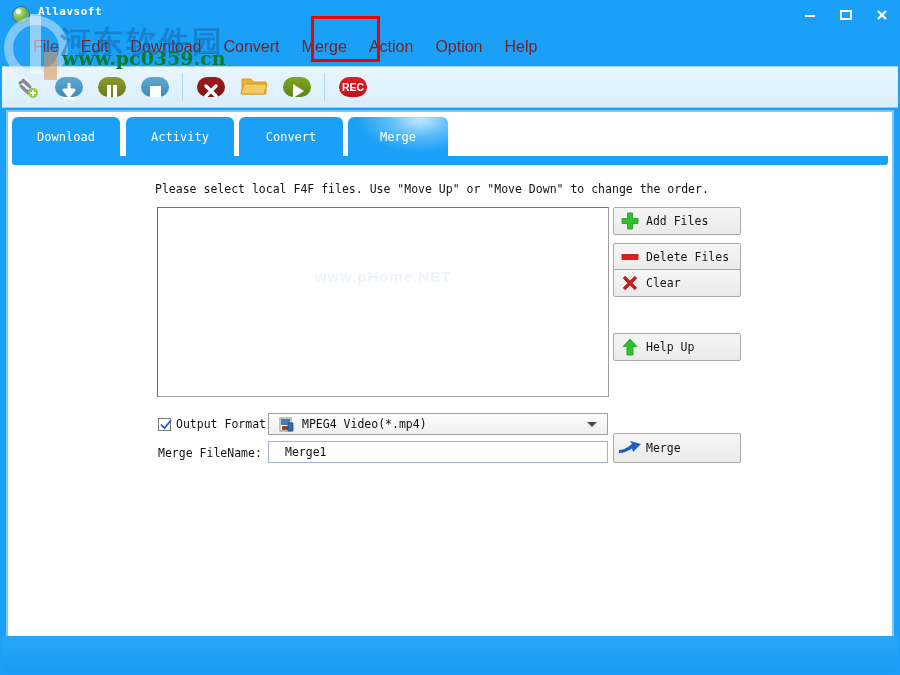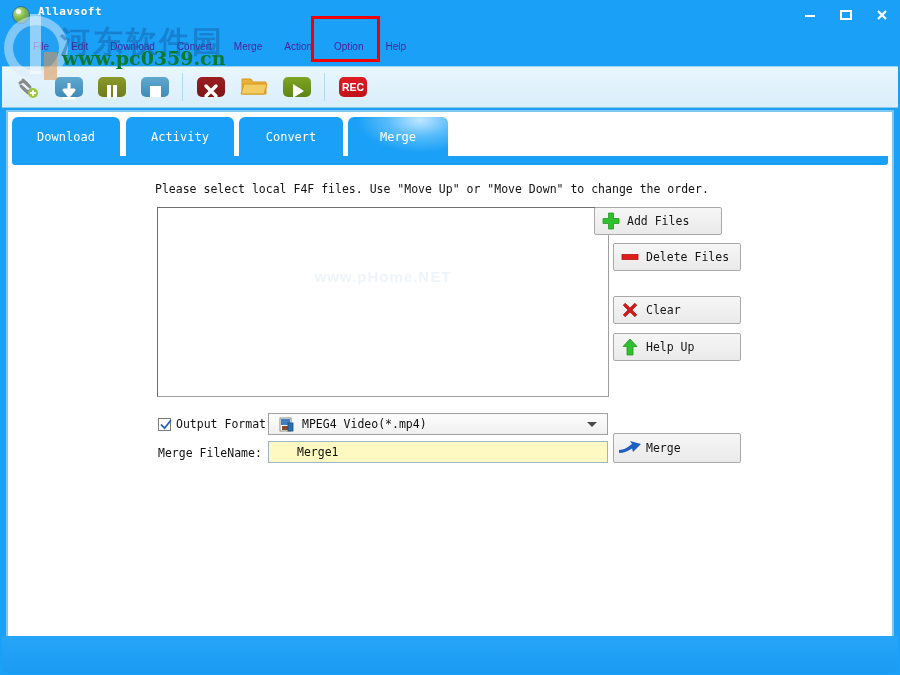--- a/index.html
+++ b/index.html
@@ -53,21 +53,21 @@
 
   
   .menubar {
     position: absolute; left: 0; top: 30px; width: 900px; height: 33px;
     background: #1aa0f7;
     display: flex; align-items: center;
     padding-left: 22px;
   }
   .menu-item {
     font-family: "Liberation Sans", sans-serif;
-    font-size: 10px; color: #4c1d95;
+    font-size: 16px; color: #7f1d1d;
     padding: 3px 11px;
     white-space: nowrap;
   }
   .menu-item.hl { position: relative; z-index: 6; }
   .option-highlight {
     position: absolute;
     left: 311px; top: 16px; width: 69px; height: 46px;
     border: 3px solid #f20000;
     z-index: 5;
     pointer-events: none;
@@ -117,21 +117,21 @@
     display: flex; align-items: center;
   }
   .tb-btn {
     width: 38px; height: 34px;
     margin-left: 5px;
     display: flex; align-items: center; justify-content: center;
   }
   .tb-sep {
     width: 1px; height: 28px; background: #b4d9ef; margin: 0 4px 0 8px;
   }
-  .sq { width: 28px; height: 20px; border-radius: 5px; position: relative; }
+  .sq { width: 28px; height: 20px; border-radius: 12px; position: relative; }
   .sq.blue   { background: linear-gradient(#5fa8cf, #3f8cba); }
   .sq.olive  { background: linear-gradient(#8a9a2a, #6e7d1d); }
   .sq.dkred  { background: linear-gradient(#9c1d20, #7d1416); }
   .sq.green  { background: linear-gradient(#7ea523, #5f8416); }
   .sq.red    { background: linear-gradient(#e01c24, #c0131a); }
 
   
   .content-frame {
     position: absolute; left: 6px; top: 110px;
     width: 888px; height: 528px;
@@ -243,24 +243,24 @@
     border-top: 5px solid #4a4a4a;
   }
   .mf-label {
     position: absolute; left: 158px; top: 446px;
     font-family: "DejaVu Sans Mono", monospace;
     font-size: 11.5px; color: #111111; white-space: nowrap;
   }
   .mf-input {
     position: absolute; left: 268px; top: 441px;
     width: 340px; height: 22px;
-    background: #fef9c3;
+    background: #ffffff;
     border: 1px solid #9db4cc;
     display: flex; align-items: center;
-    padding-left: 28px;
+    padding-left: 16px;
     font-family: "DejaVu Sans Mono", monospace;
     font-size: 11.5px; color: #111111;
   }
 
   .statusbar {
     position: absolute; left: 2px; bottom: 2px;
     width: 896px; height: 37px;
     background: linear-gradient(#27a6f8, #1a9bf2);
     border-radius: 0 0 7px 7px;
   }
@@ -408,39 +408,39 @@
 
     <div class="panel"></div>
   </div>
 
   <div class="hint">Please select local F4F files. Use "Move Up" or "Move Down" to change the order.</div>
 
   <div class="listbox">
     <div class="list-wm">www.pHome.NET</div>
   </div>
 
-  <div class="sbtn" style="left:594px;top:207px;">
+  <div class="sbtn" style="left:613px;top:207px;">
     <span class="ico">
       <svg width="20" height="20" viewBox="0 0 20 20">
         <path d="M7.5 2 h5 v5.5 h5.5 v5 h-5.5 v5.5 h-5 v-5.5 h-5.5 v-5 h5.5 z" fill="#2fbf2f" stroke="#1f9a1f" stroke-width="0.8"></path>
       </svg>
     </span>
     <span class="lbl">Add Files</span>
   </div>
 
   <div class="sbtn" style="left:613px;top:243px;">
     <span class="ico">
       <svg width="20" height="20" viewBox="0 0 20 20">
         <rect x="2" y="7.5" width="16" height="5" fill="#e01c1c" stroke="#b31414" stroke-width="0.8"></rect>
       </svg>
     </span>
     <span class="lbl">Delete Files</span>
   </div>
 
-  <div class="sbtn" style="left:613px;top:296px;">
+  <div class="sbtn" style="left:613px;top:269px;">
     <span class="ico">
       <svg width="20" height="20" viewBox="0 0 20 20">
         <path d="M3.2 5.2 L5.2 3.2 L10 8 L14.8 3.2 L16.8 5.2 L12 10 L16.8 14.8 L14.8 16.8 L10 12 L5.2 16.8 L3.2 14.8 L8 10 Z" fill="#d11a1a" stroke="#a61212" stroke-width="0.7"></path>
       </svg>
     </span>
     <span class="lbl">Clear</span>
   </div>
 
   <div class="sbtn" style="left:613px;top:333px;">
     <span class="ico">

